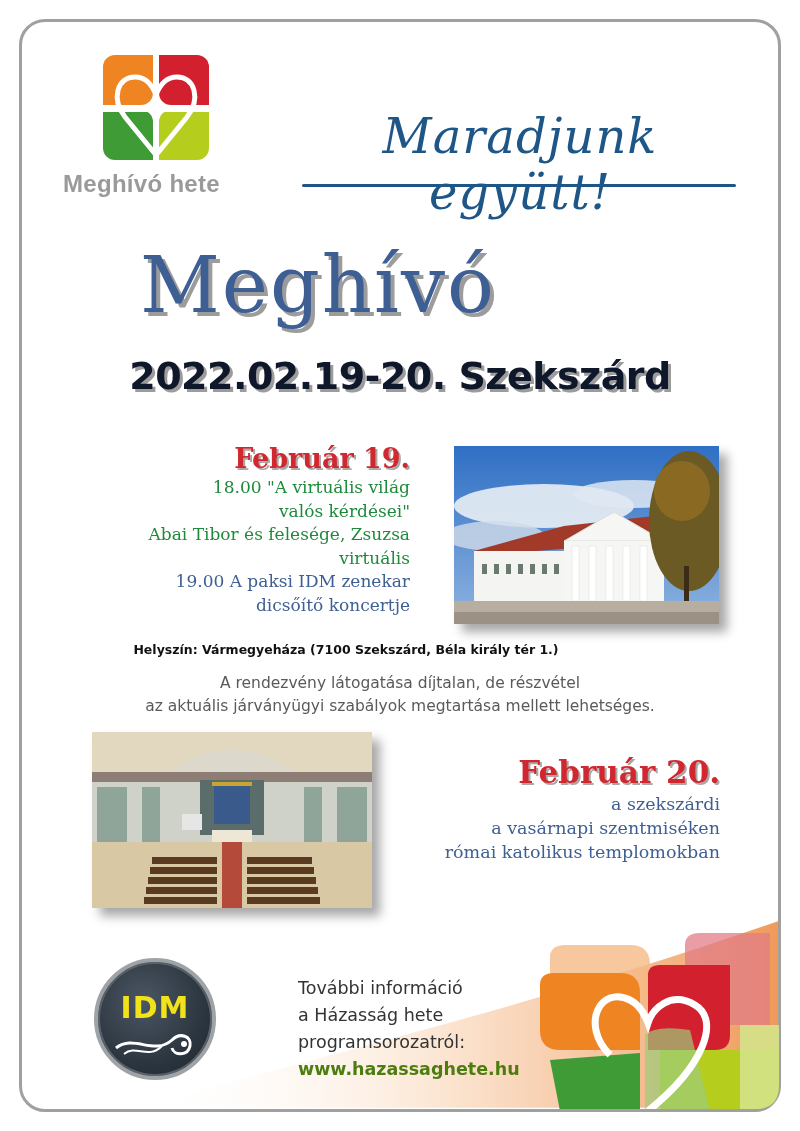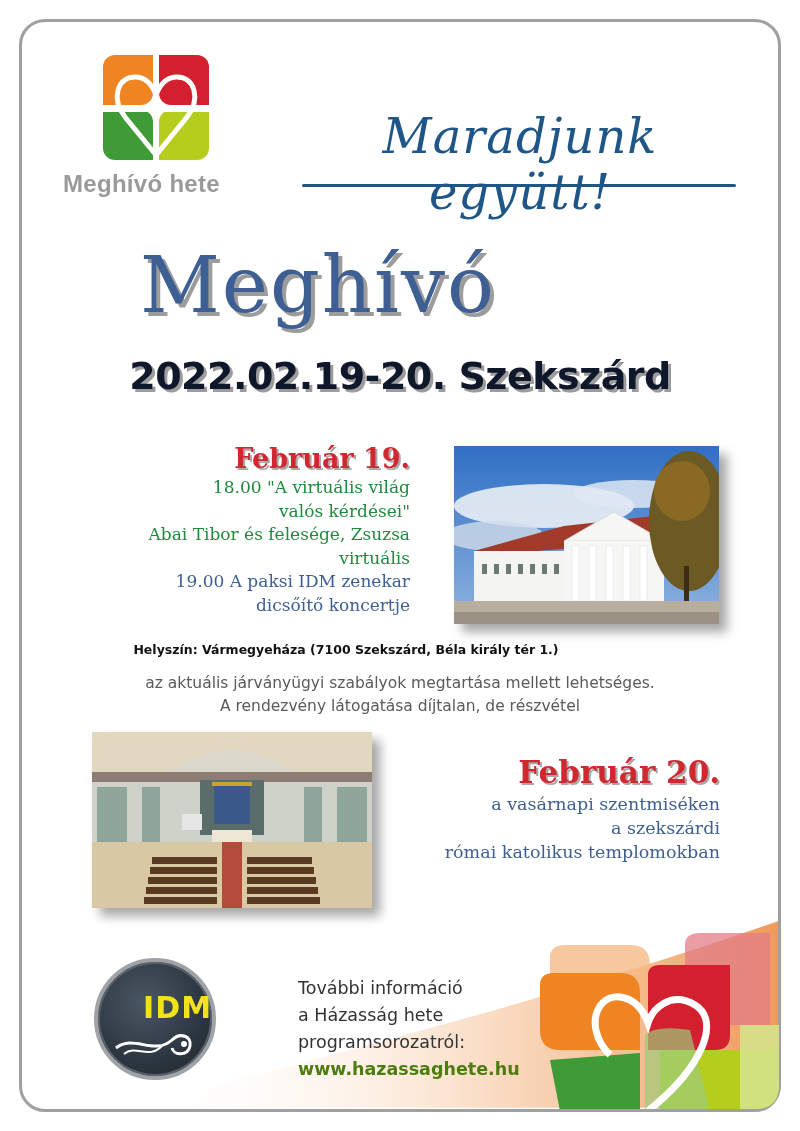--- a/index.html
+++ b/index.html
@@ -84,21 +84,21 @@
   .day2 .day-head { font-size: 31px; line-height: 40px; }
   .day2 .ev { font-size: 17.5px; line-height: 24px; }
 
   
   .idm {
     position: absolute; left: 94px; top: 958px; width: 122px; height: 122px; border-radius: 50%;
     background: radial-gradient(circle at 40% 35%, #4a5663 0%, #2c3640 60%, #1e252c 100%);
     border: 4px solid #9ea3a8; box-shadow: inset 0 0 0 2px #5a6068;
   }
   .idm-text {
-    position: absolute; left: 0; top: 28px; width: 100%; text-align: right;
+    position: absolute; left: 0; top: 28px; width: 100%; text-align: center;
     font-family: "DejaVu Sans", sans-serif; font-weight: bold; font-size: 30px; color: #f2e21a;
     letter-spacing: 1px;
   }
   .idm svg { position: absolute; left: 16px; top: 64px; }
 
   .info {
     position: absolute; left: 298px; top: 975px;
     font-family: "DejaVu Sans", sans-serif; font-size: 17.5px; color: #333; line-height: 27px;
   }
   .info .url { font-weight: bold; color: #4d7c0f; }
@@ -189,22 +189,22 @@
     <ellipse cx="228" cy="45" rx="28" ry="30" fill="#8a6a22"></ellipse>
     <rect x="230" y="120" width="5" height="40" fill="#3b2c18"></rect>
 
     <rect x="0" y="155" width="265" height="23" fill="#b8aea0"></rect>
     <rect x="0" y="166" width="265" height="12" fill="#9b9184"></rect>
   </svg>
 </div>
 
 <div class="venue">Helyszín: Vármegyeháza (7100 Szekszárd, Béla király tér 1.)</div>
 <div class="notice">
+  <div>A rendezvény látogatása díjtalan, de részvétel</div>
   <div>az aktuális járványügyi szabályok megtartása mellett lehetséges.</div>
-  <div>A rendezvény látogatása díjtalan, de részvétel</div>
 </div>
 
 <div class="photo photo2">
   <svg width="280" height="176" viewBox="0 0 280 176">
     <rect width="280" height="176" fill="#cfd2c9"></rect>
     <rect x="0" y="0" width="280" height="45" fill="#e2d8c0"></rect>
     <path d="M70 45 Q140 -10 210 45 Z" fill="#dcd9cc"></path>
     <rect x="0" y="40" width="280" height="10" fill="#8d7d74"></rect>
     <g fill="#8fa59a">
       <rect x="5" y="55" width="30" height="95"></rect>
@@ -229,22 +229,22 @@
       <rect x="155" y="145" width="69" height="7"></rect>
         <rect x="155" y="155" width="71" height="7"></rect>
       <rect x="155" y="165" width="73" height="7"></rect>
     </g>
     <rect x="120" y="98" width="40" height="12" fill="#efe7d6"></rect>
   </svg>
 </div>
 
 <div class="day2">
   <div class="day-head">Február 20.</div>
+  <div class="ev blue">a szekszárdi</div>
   <div class="ev blue">a vasárnapi szentmiséken</div>
-  <div class="ev blue">a szekszárdi</div>
   <div class="ev blue">római katolikus templomokban</div>
 </div>
 
 <div class="idm">
   <div class="idm-text">IDM</div>
   <svg width="84" height="36" viewBox="0 0 84 36">
     <path d="M2 22 C 20 8, 40 30, 58 14 C 66 6, 78 10, 76 20 C 74 30, 60 30, 58 22" fill="none" stroke="#fff" stroke-width="3"></path>
     <path d="M10 28 C 22 18, 34 34, 48 20" fill="none" stroke="#fff" stroke-width="2"></path>
     <circle cx="70" cy="18" r="3" fill="#fff"></circle>
   </svg>

